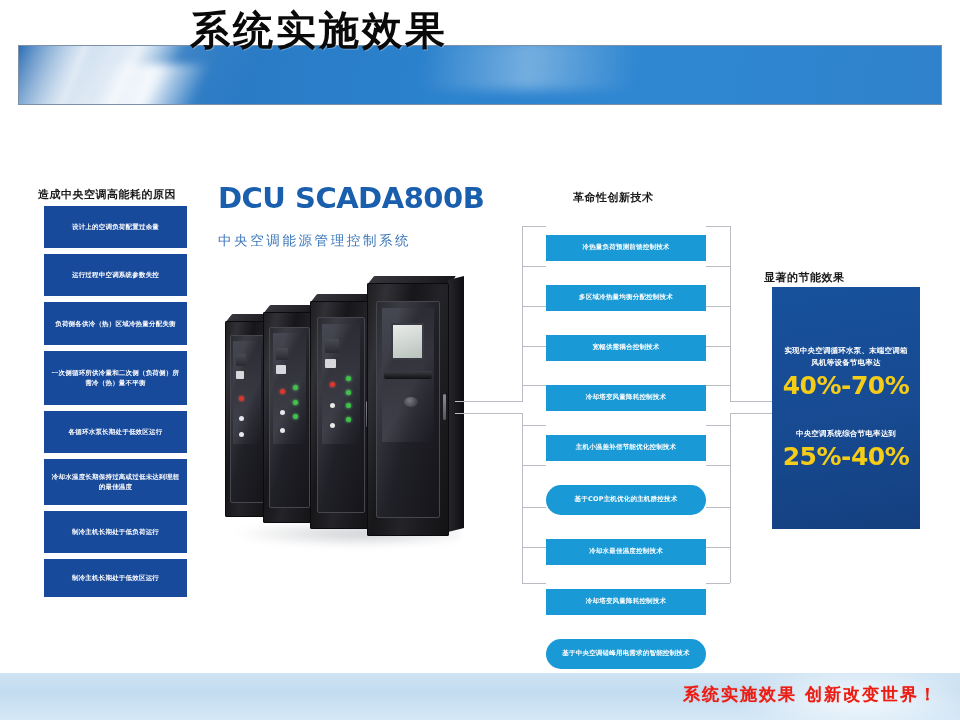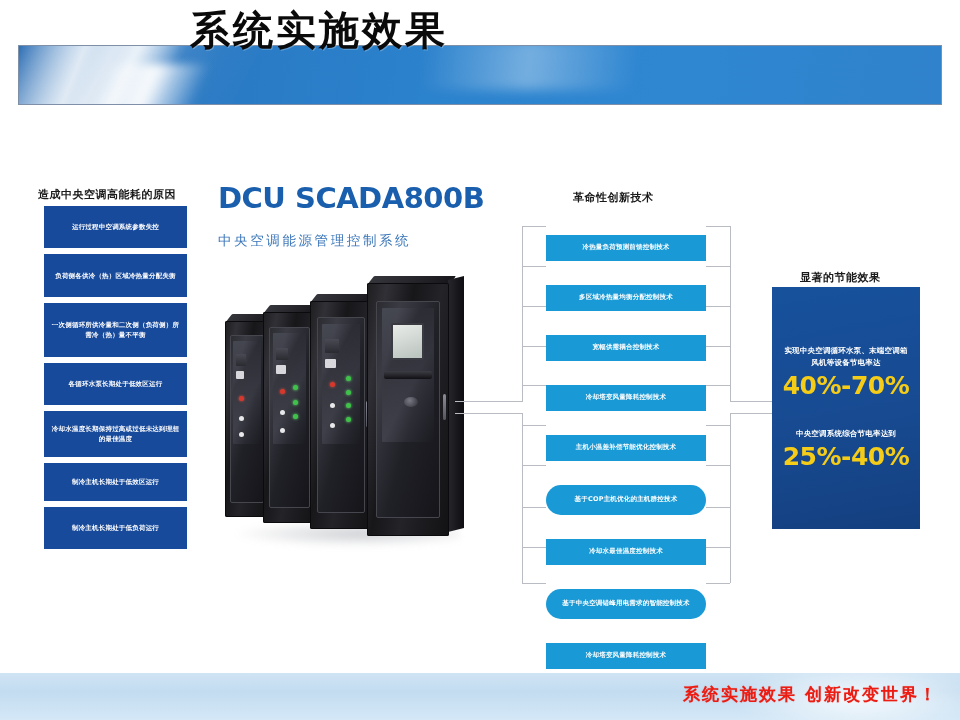--- a/index.html
+++ b/index.html
@@ -53,21 +53,21 @@
     text-shadow:1px 1px 0 rgba(255,255,255,.25);
   }
 
   
   .sec-head{
     position:absolute;font-size:11px;font-weight:bold;color:#1a1a1a;
     letter-spacing:.5px;white-space:nowrap;
   }
   #head-causes{left:38px;top:187px;}
   #head-tech{left:573px;top:190px;}
-  #head-effect{left:800px;top:270px;}
+  #head-effect{left:764px;top:270px;}
 
   
   .cause-col{position:absolute;left:44px;top:206px;width:143px;}
   .cause-box{
     background:#184a9c;color:#ffffff;
     font-size:6.5px;line-height:10px;font-weight:bold;
     text-align:center;
     display:flex;align-items:center;justify-content:center;
     padding:3px 7px;box-sizing:border-box;
     margin-bottom:6px;
@@ -205,27 +205,28 @@
 
   <div class="banner">
     <div class="cloud1"></div>
     <div class="cloud2"></div>
     <div class="cloud3"></div>
   </div>
   <div class="banner-title">系统实施效果</div>
 
   <div class="sec-head" id="head-causes">造成中央空调高能耗的原因</div>
   <div class="cause-col">
+    <div class="cause-box" style="height:42px">设计上的空调负荷配置过余量</div>
     <div class="cause-box" style="height:42px">运行过程中空调系统参数失控</div>
     <div class="cause-box" style="height:43px">负荷侧各供冷（热）区域冷热量分配失衡</div>
     <div class="cause-box" style="height:54px">一次侧循环所供冷量和二次侧（负荷侧）所需冷（热）量不平衡</div>
     <div class="cause-box" style="height:42px">各循环水泵长期处于低效区运行</div>
     <div class="cause-box" style="height:46px">冷却水温度长期保持过高或过低未达到理想的最佳温度</div>
+    <div class="cause-box" style="height:42px">制冷主机长期处于低负荷运行</div>
     <div class="cause-box" style="height:38px">制冷主机长期处于低效区运行</div>
-    <div class="cause-box" style="height:42px">制冷主机长期处于低负荷运行</div>
   </div>
 
   <div class="prod">
     <div class="prod-main">DCU SCADA800B</div>
     <div class="prod-sub">中央空调能源管理控制系统</div>
   </div>
 
   <div class="equip">
     <div class="shadow-floor"></div>
 
@@ -294,22 +295,22 @@
 
   <div class="sec-head" id="head-tech">革命性创新技术</div>
   <div class="tech-col">
     <div class="tech-box">冷热量负荷预测前馈控制技术</div>
     <div class="tech-box">多区域冷热量均衡分配控制技术</div>
     <div class="tech-box">宽幅供需耦合控制技术</div>
     <div class="tech-box">冷却塔变风量降耗控制技术</div>
     <div class="tech-box">主机小温差补偿节能优化控制技术</div>
     <div class="tech-box tall">基于COP主机优化的主机群控技术</div>
     <div class="tech-box">冷却水最佳温度控制技术</div>
+    <div class="tech-box">冷却塔变风量降耗控制技术</div>
     <div class="tech-box tall">基于中央空调错峰用电需求的智能控制技术</div>
-    <div class="tech-box">冷却塔变风量降耗控制技术</div>
     <div class="tech-box">空调末端湿球温度联调控制技术</div>
   </div>
 
   <div class="sec-head" id="head-effect">显著的节能效果</div>
   <div class="effect">
     <div class="eff-block" id="eff-1">
       <div class="eff-text">实现中央空调循环水泵、末端空调箱风机等设备节电率达</div>
       <div class="eff-num">40%-70%</div>
     </div>
     <div class="eff-block" id="eff-2">

